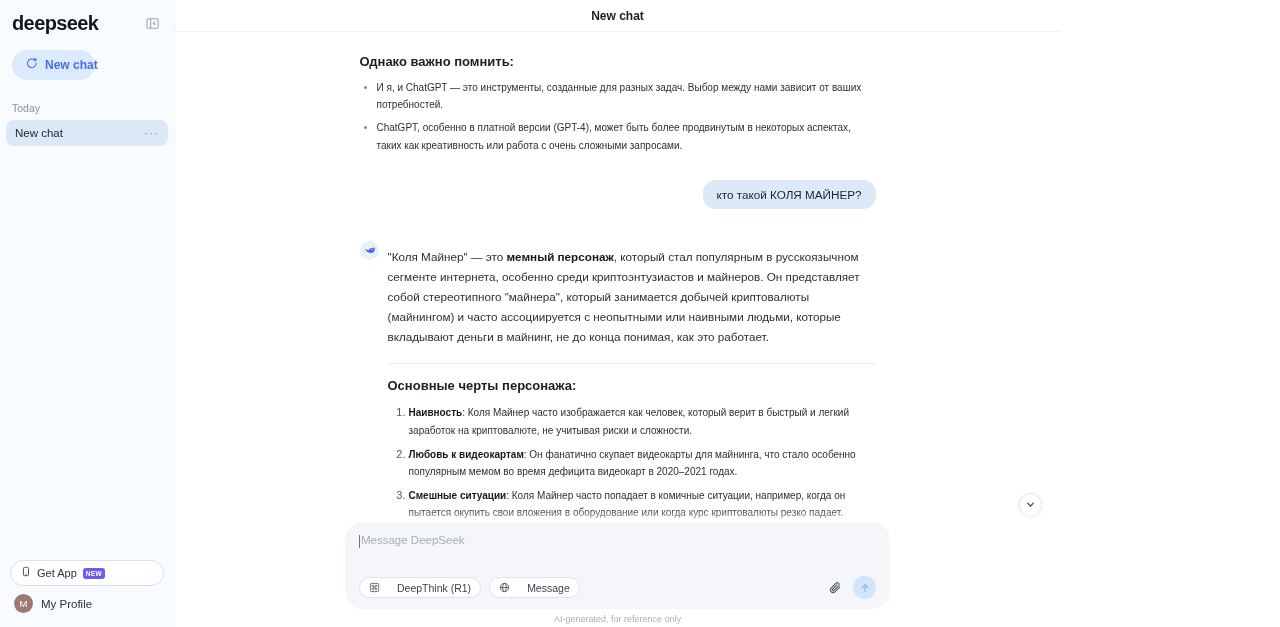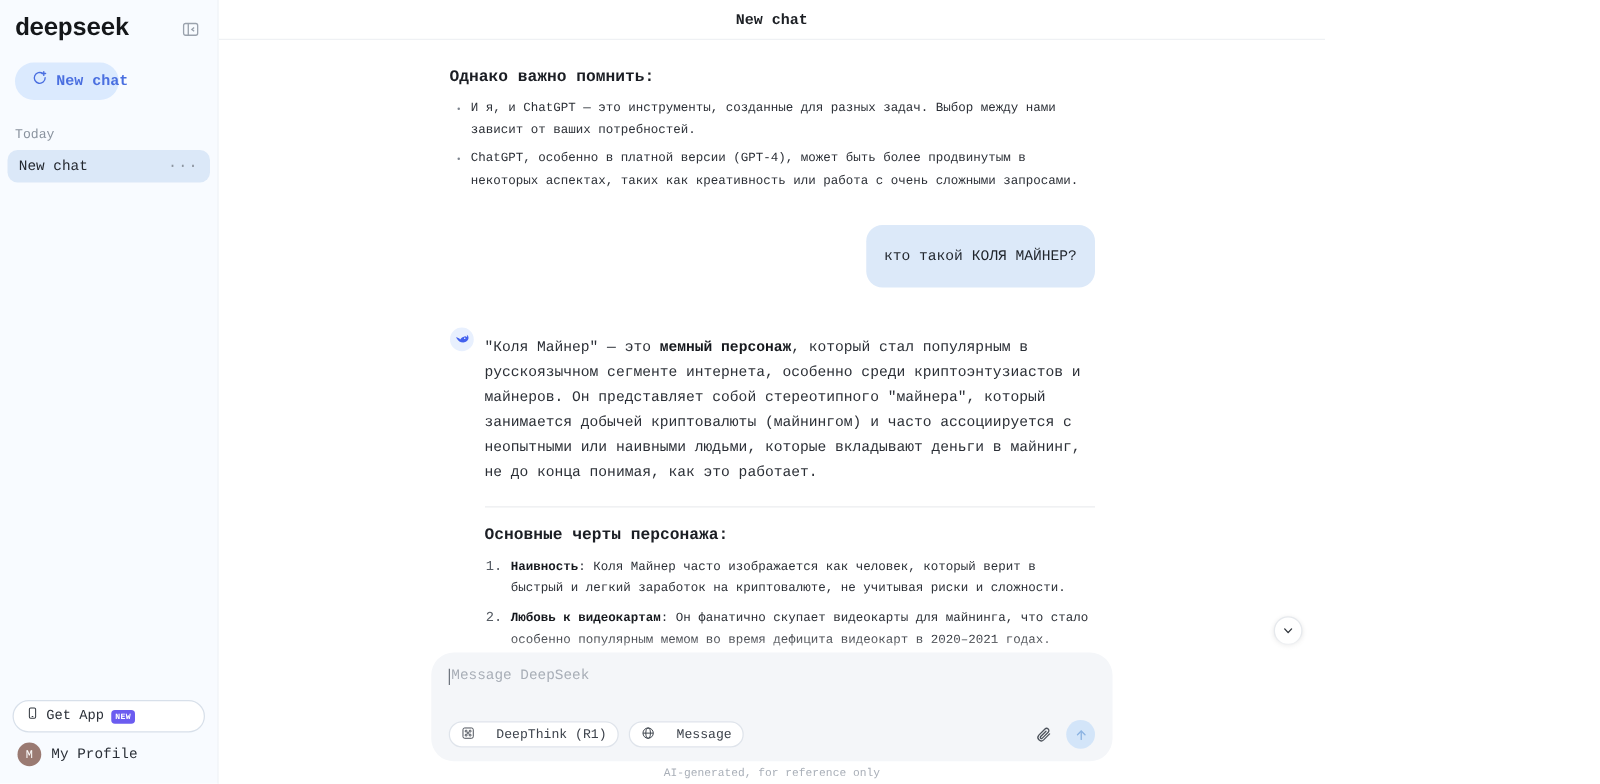--- a/index.html
+++ b/index.html
@@ -2,21 +2,21 @@
 <html><head>
 <meta charset="utf-8">
 <style>
   * { box-sizing: border-box; margin: 0; padding: 0; }
   html, body {
     width: 1280px; height: 627px;
     font-family: "Liberation Sans", sans-serif;
     background: #ffffff;
     overflow: hidden;
   }
-  .app { display: flex; width: 1060px; height: 627px; position: relative; font-family: Liberation Mono, monospace; }
+  .app { display: flex; width: 1060px; height: 627px; position: relative; }
 
   
   .sidebar {
     width: 175px; height: 627px;
     background: #f8fbff;
     border-right: 1px solid #eef1f6;
     display: flex; flex-direction: column;
     position: relative; flex: 0 0 175px;
   }
   .sb-top { padding: 10px 12px 0 12px; display: flex; align-items: center; justify-content: space-between; height: 36px;}
@@ -91,21 +91,21 @@
     font-size: 10px; color: #2b2f36; line-height: 1.72; margin-bottom: 6px;
   }
   ul.md-ul li::marker { color: #7b828c; font-size: 10px; }
   ol.md-ol li::marker { color: #555b63; font-size: 11px; }
   b, strong { font-weight: 700; color: #15181d; }
   .divider { height: 1px; background: #ebedf0; margin: 16px 0 14px 0; }
 
   .user-row { display: flex; justify-content: flex-end; margin: 26px 0 30px 0; }
   .user-bubble {
     background: #dce9f9; border-radius: 13px;
-    padding: 18px 14px; font-size: 11.7px; color: #1f242b;
+    padding: 8px 14px; font-size: 11.7px; color: #1f242b;
     max-width: 420px;
   }
   .ai-row { display: flex; gap: 9px; align-items: flex-start; }
   .ai-avatar {
     width: 19px; height: 19px; border-radius: 50%;
     background: #e8f0fe; flex: 0 0 19px; margin-top: 2px;
     display: flex; align-items: center; justify-content: center;
   }
   .ai-body { flex: 1; min-width: 0; }
 

